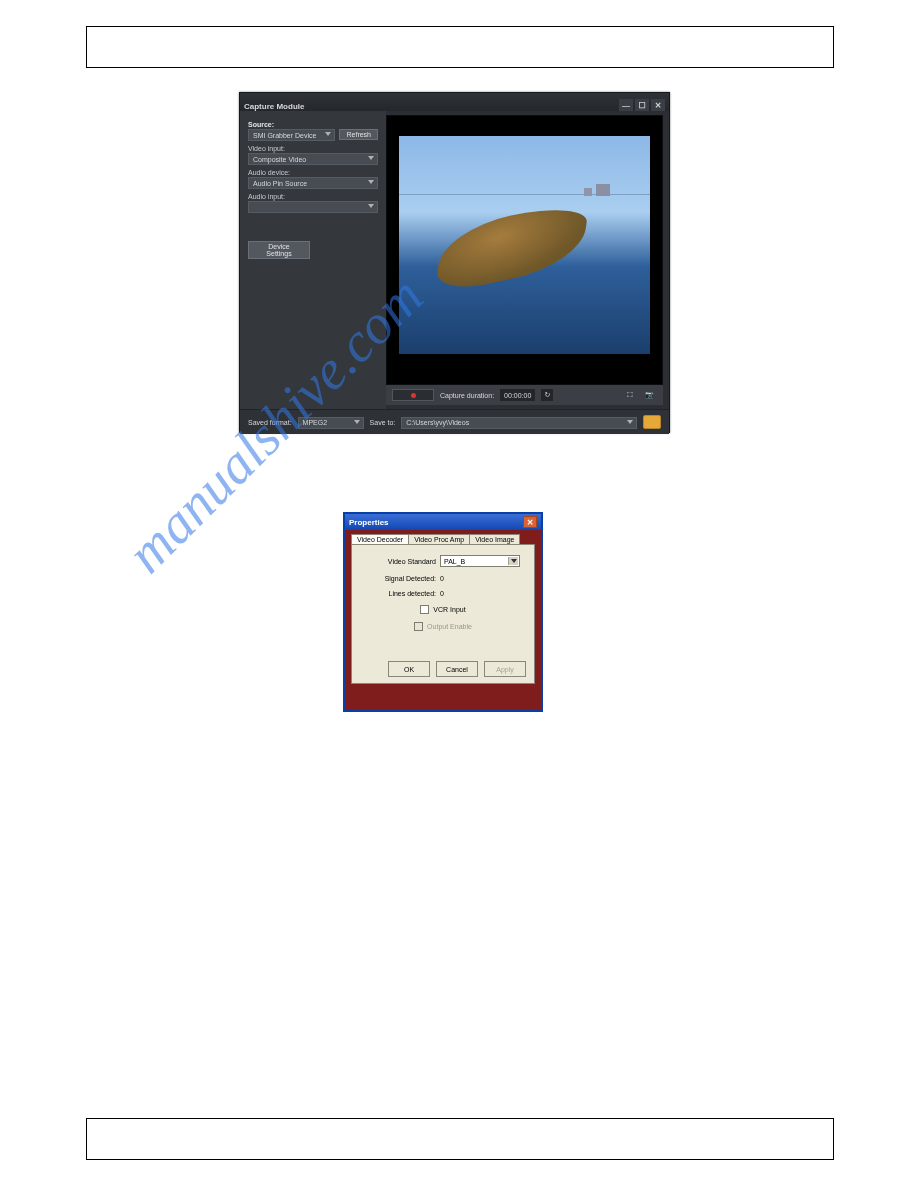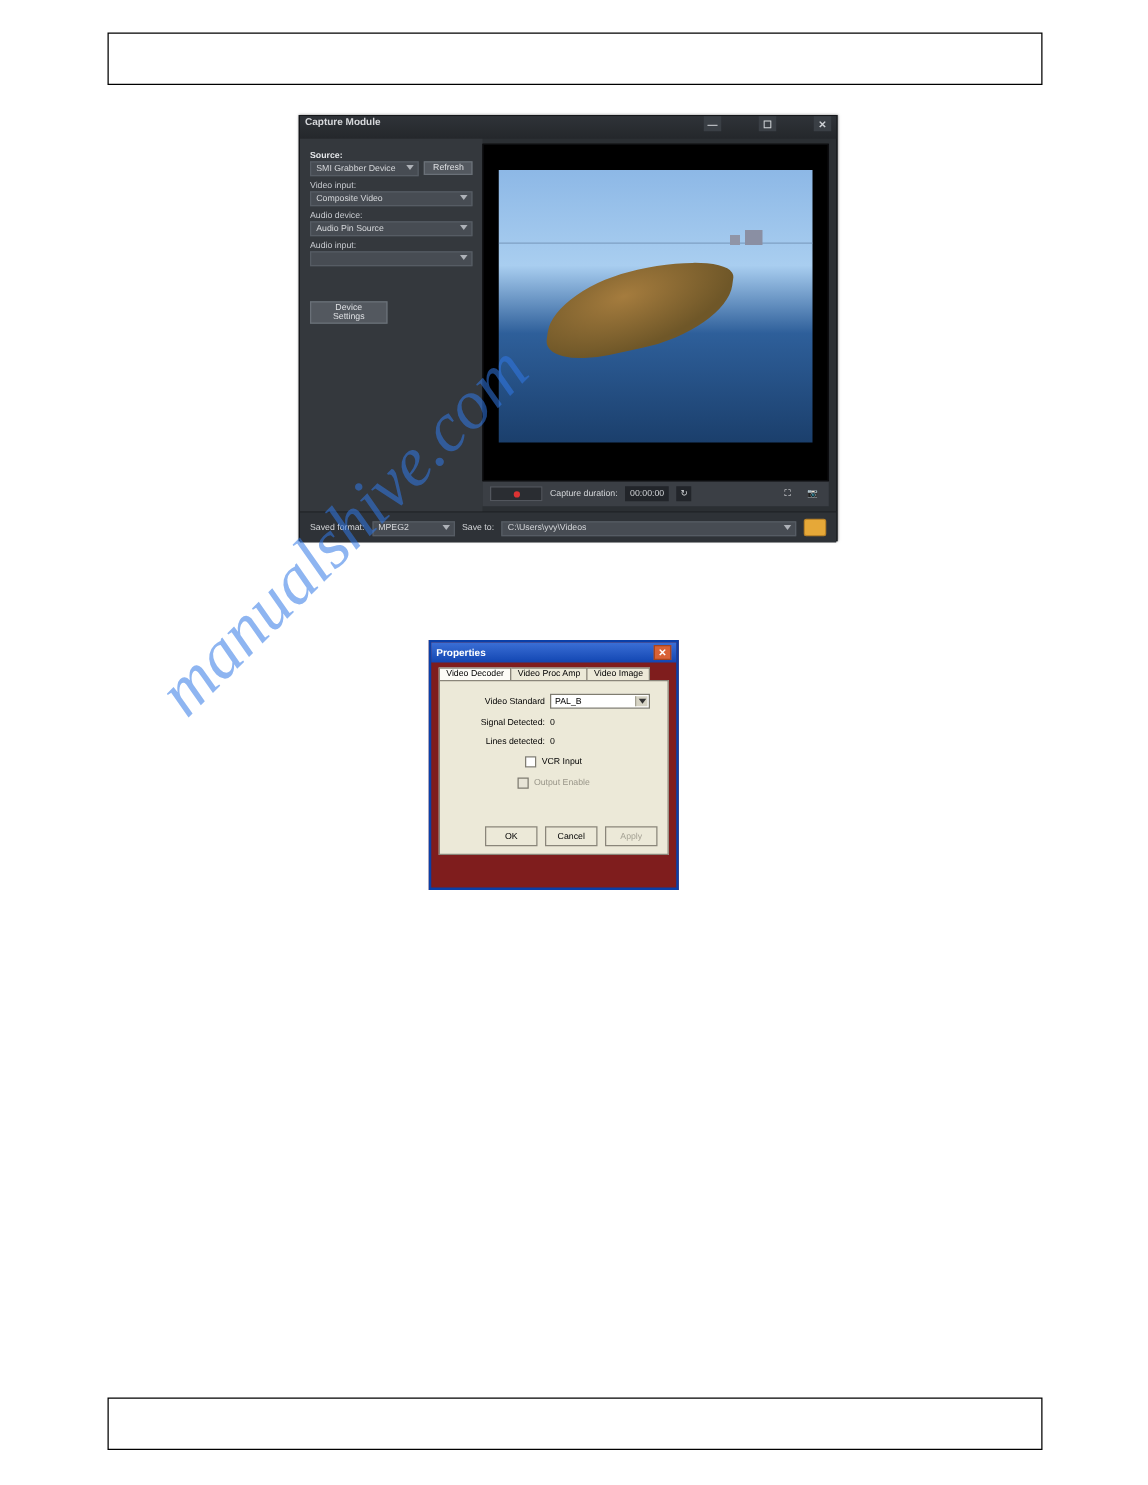--- a/index.html
+++ b/index.html
@@ -47,25 +47,24 @@
     background: #2b2f33;
     border: 1px solid #15171a;
     font-size: 8px;
     color: #d5d7da;
     box-shadow: 0 0 2px rgba(0,0,0,0.5);
   }
   .cw-titlebar {
     height: 18px;
     background: linear-gradient(#2f3338,#24272b);
     display: flex;
-    align-items: flex-start;
+    align-items: flex-end;
     padding: 0 4px;
     font-weight: bold;
     font-size: 8px;
-    gap: 28px;
   }
   .cw-titlebar .spacer { flex: 1; }
   .cw-titlebtn {
     width: 14px; height: 12px;
     margin-left: 2px;
     background: #3a3f45;
     display: flex; align-items: center; justify-content: center;
     color: #cfd2d6;
     font-size: 8px;
   }

